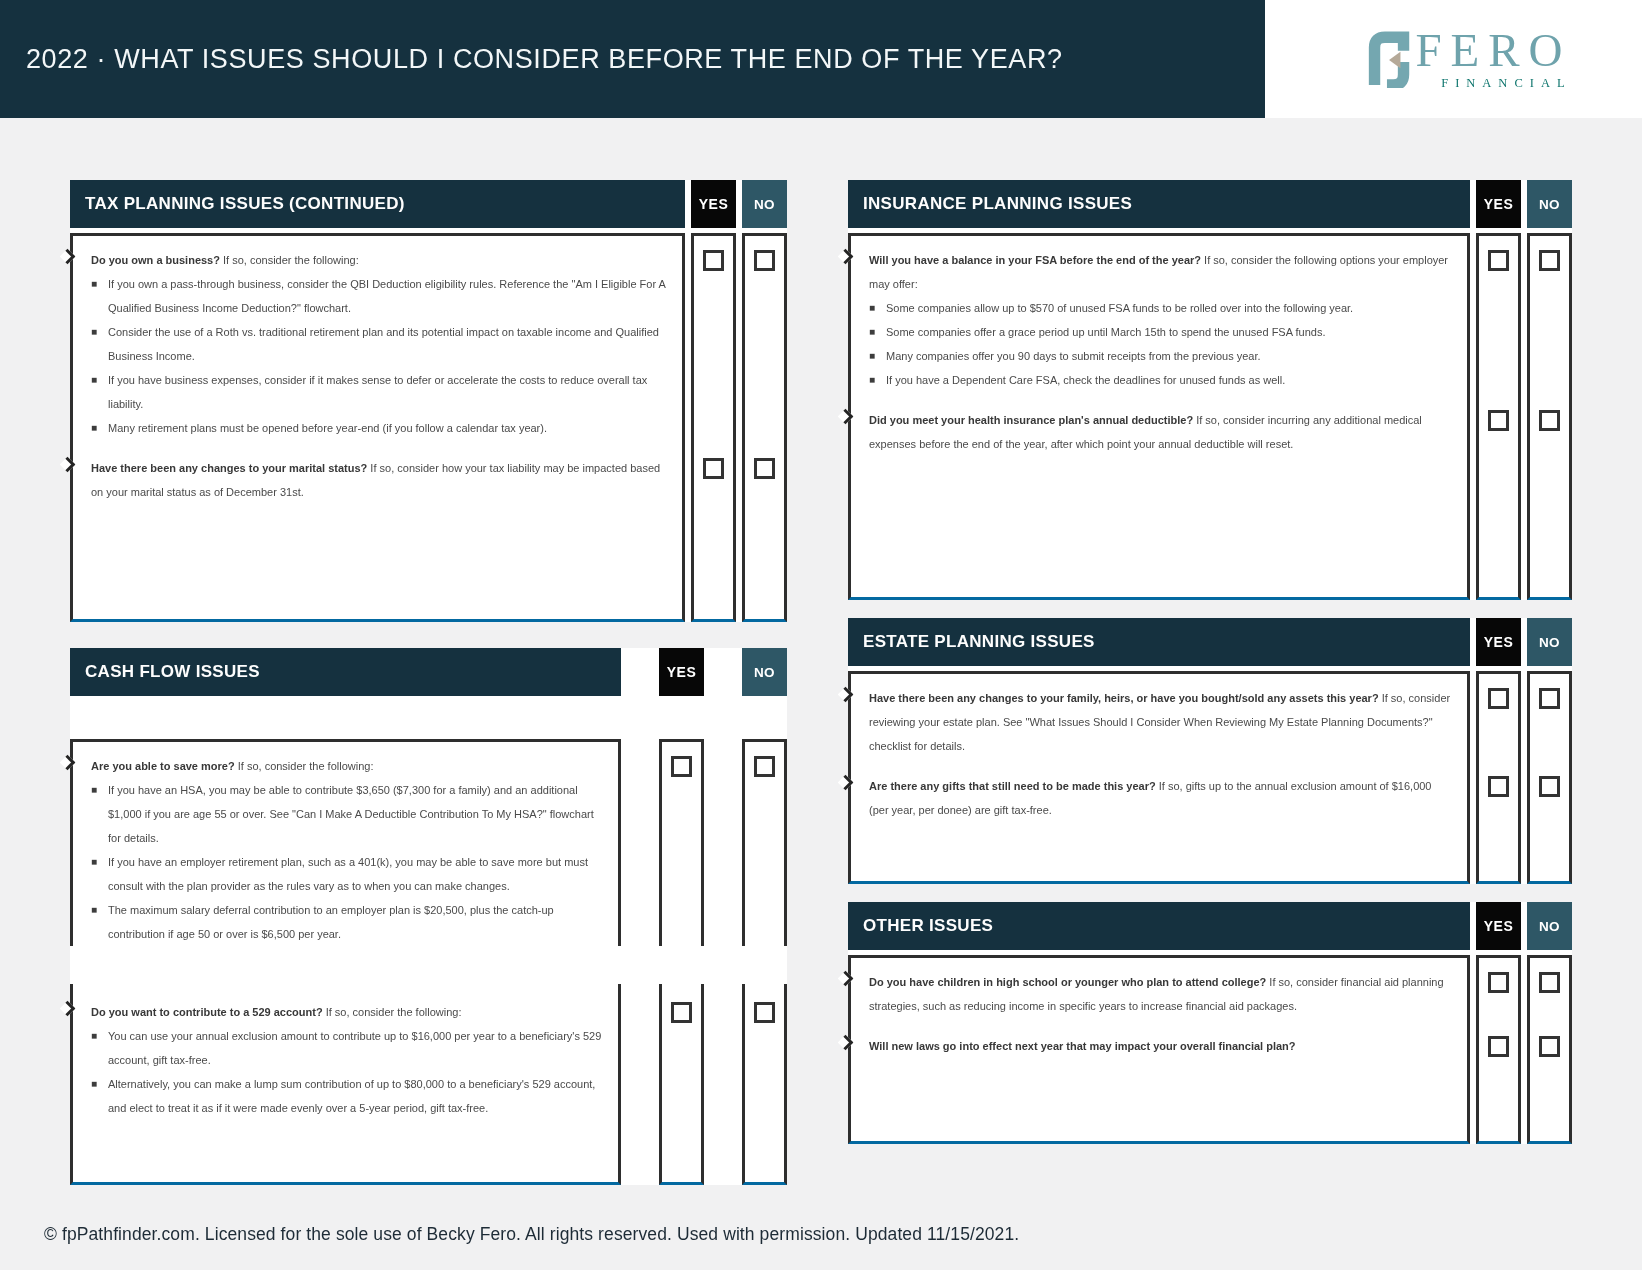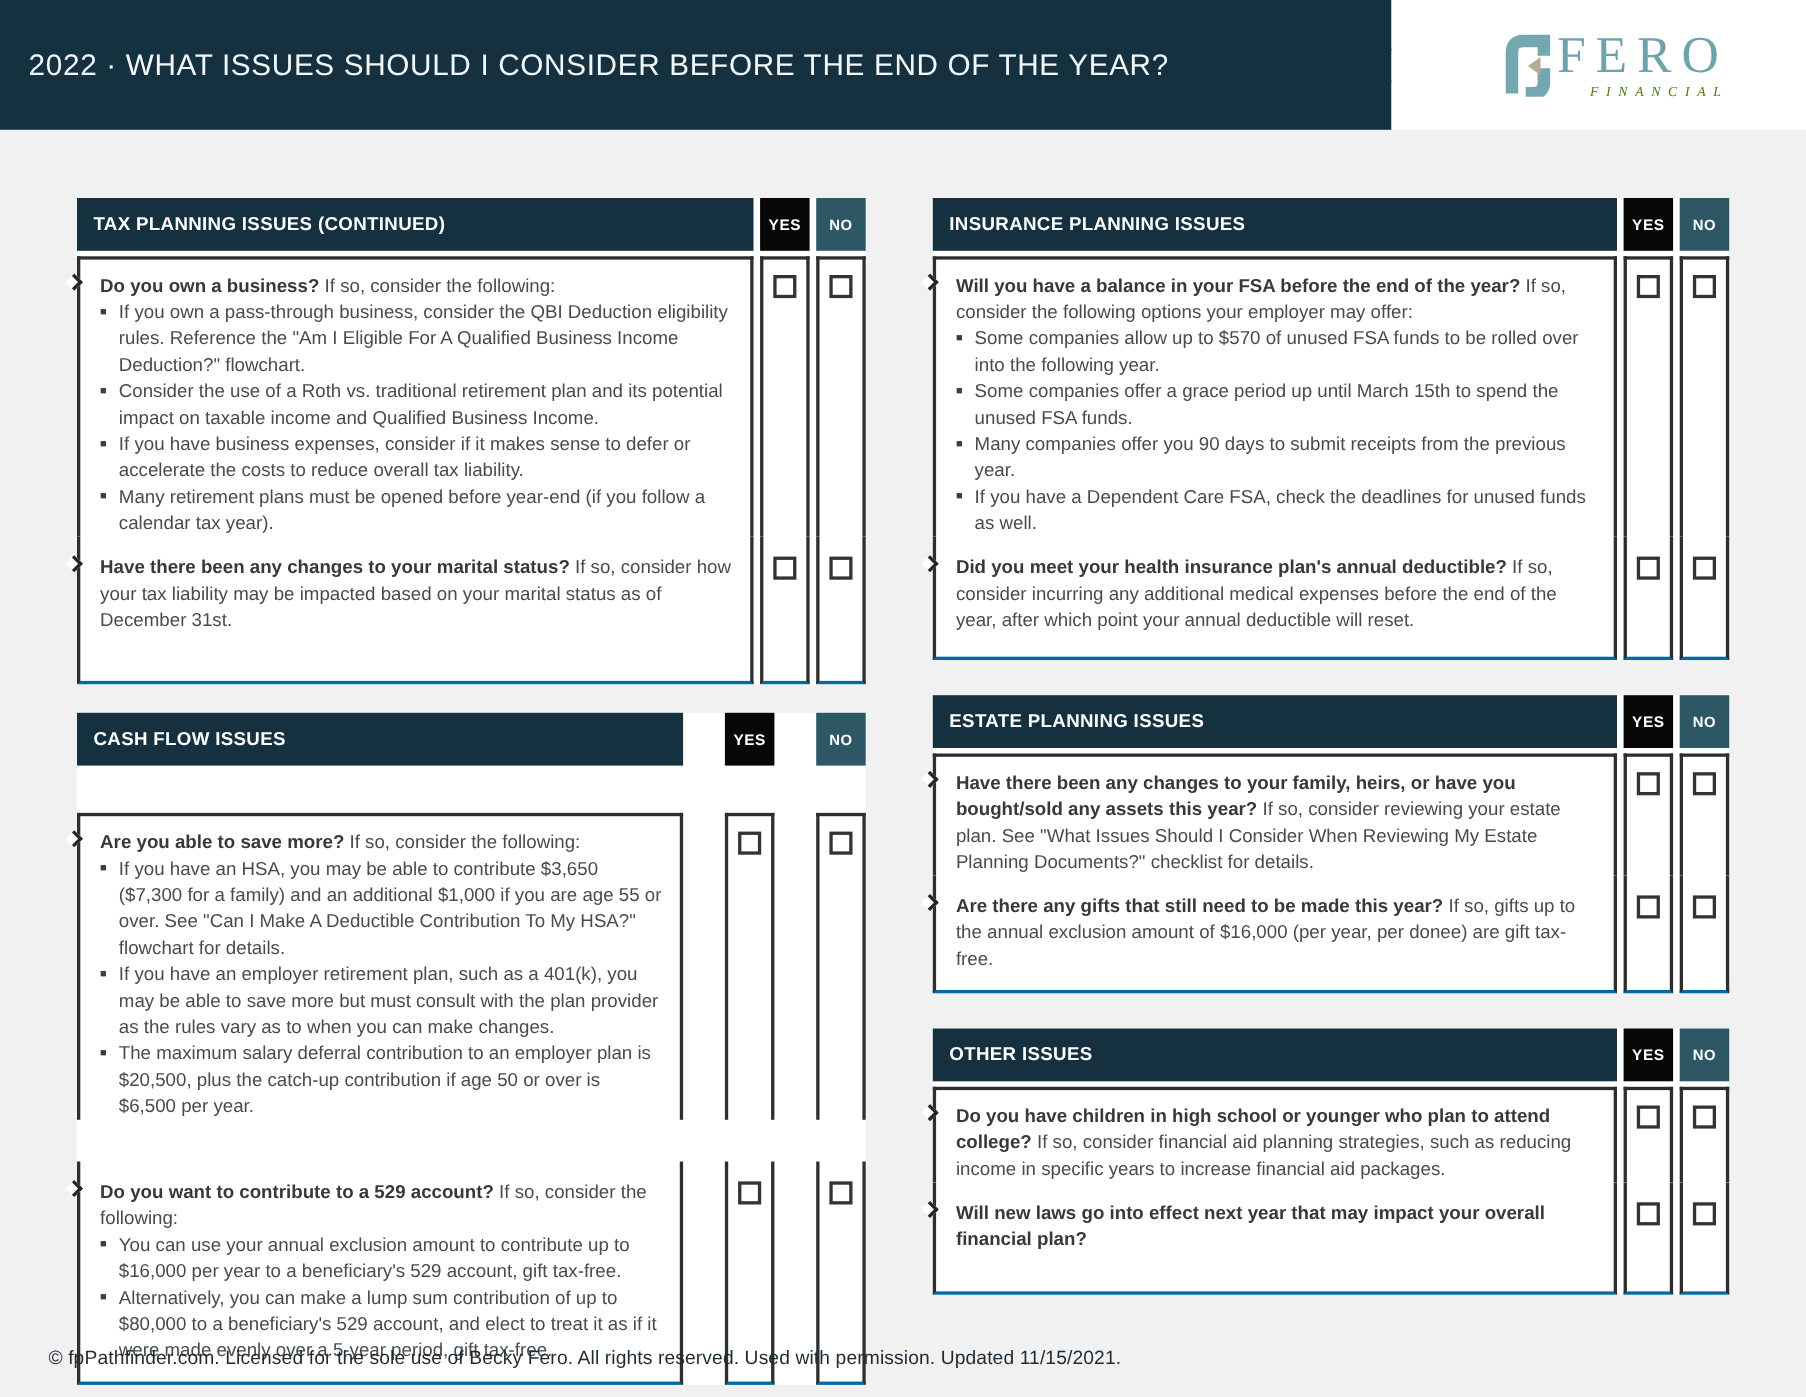--- a/index.html
+++ b/index.html
@@ -27,27 +27,27 @@
     position:absolute; left:1265px; top:0; width:377px; height:118px;
     background:#ffffff; display:flex; align-items:center; justify-content:center;
     gap:4px; padding-left:30px;
   }
   .logo-text { display:flex; flex-direction:column; align-items:flex-start; }
   .logo-name {
     font-family:"Liberation Serif", serif; font-size:47px; line-height:46px;
     color:#6fa3ac; letter-spacing:9px; font-weight:400;
   }
   .logo-sub {
-    font-family:"Liberation Serif", serif; font-size:12.5px; color:#4d7c0f;
-    letter-spacing:7px; margin-top:3px; align-self:flex-end;font-style:italic;
+    font-family:"Liberation Serif", serif; font-size:12.5px; color:#0f766e;
+    letter-spacing:7px; margin-top:3px; align-self:flex-end;
   }
   
   .col { position:absolute; display:flex; flex-direction:column; }
   .col-left  { left:70px;  top:180px; width:717px; gap:26px; }
-  .col-right { left:848px; top:180px; width:724px; gap:32px; }
+  .col-right { left:848px; top:180px; width:724px; gap:18px; }
   
   .card {
     display:grid; grid-template-columns:1fr 45px 45px;
     grid-template-rows:auto auto 1fr; column-gap:6px;
     background:#ffffff;
   }
   .card.h-tax   { min-height:442px; }
   .card.h-cash  { min-height:537px;gap:38px; }
   .card.h-ins   { min-height:420px; }
   .card.h-est   { min-height:266px;border-radius:16px; }
@@ -56,21 +56,21 @@
   .hd-title {
     background:#15313f; color:#fdfdfd; font-size:17px; font-weight:700;
     padding-left:15px; letter-spacing:0.3px;
   }
   .hd-yes { background:#070707; justify-content:center; color:#fff; font-size:14px; font-weight:700; letter-spacing:0.5px; }
   .hd-no  { background:#2e5766; justify-content:center; color:#fff; font-size:13.5px; font-weight:700; letter-spacing:0.5px; }
   .q-cell {
     position:relative; background:#fff;
     border-left:3px solid #2e2e2e; border-right:3px solid #2e2e2e;
     padding-left:18px; padding-right:16px;
-    font-size:17px; line-height:24px; color:#4a4a4a;
+    font-size:11px; line-height:24px; color:#4a4a4a;
   }
   .box-cell {
     background:#fff; border-left:3px solid #2e2e2e; border-right:3px solid #2e2e2e;
     display:flex; justify-content:center; align-items:flex-start;
   }
   .row-top    { border-top:3px solid #2e2e2e; }
   .row-bottom { border-bottom:3px solid #0369a1; }
   .q-cell.row-top    { padding-top:12px; }
   .q-cell.row-bottom { padding-top:16px; padding-bottom:16px; }
   .box-cell.row-top    { padding-top:14px; }

